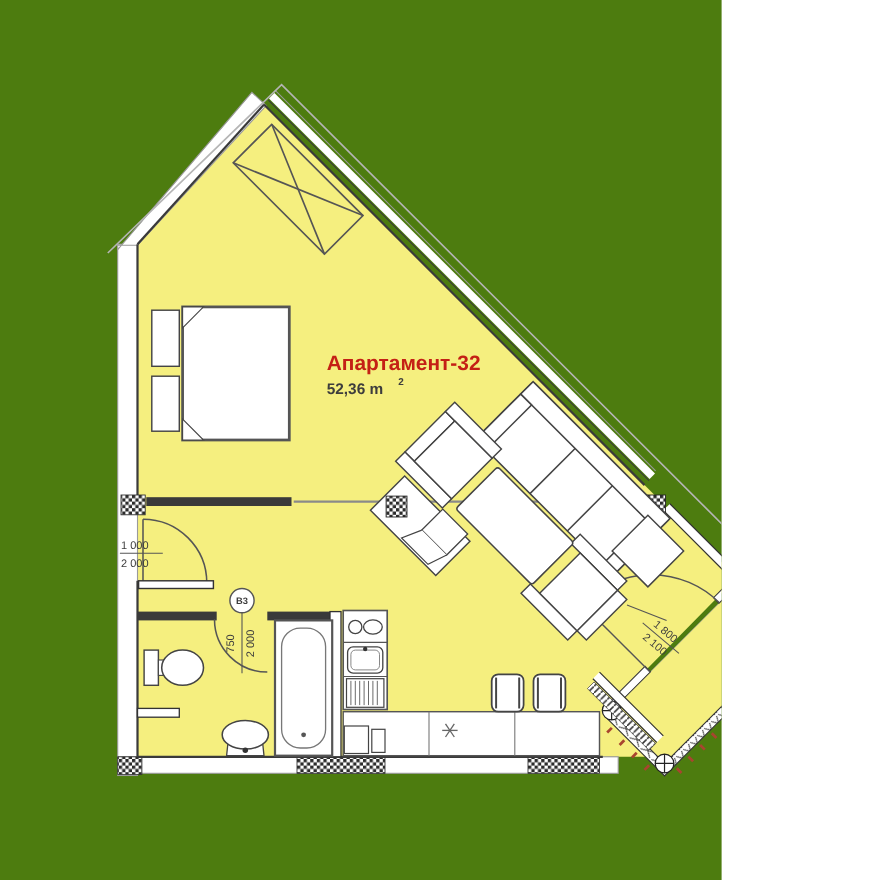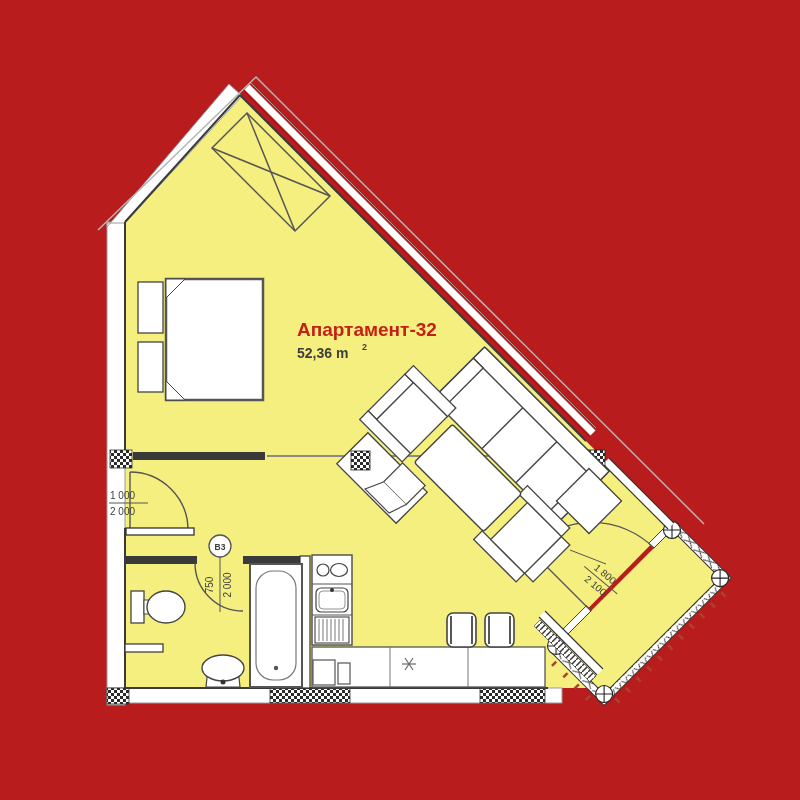--- a/index.html
+++ b/index.html
@@ -1,16 +1,16 @@
 <!DOCTYPE html>
 <html><head>
 <meta charset="utf-8">
 <style>
   html,body{margin:0;padding:0;background:#fff;}
-  .page{width:800px;height:800px;background:#b91c1c;position:relative;overflow:hidden;}
+  .page{width:656px;height:800px;background:#4d7c0f;position:relative;overflow:hidden;}
   svg{display:block;}
   text{font-family:"Liberation Sans","DejaVu Sans",sans-serif;}
   .title-text{font-size:19px;font-weight:bold;}
   .area-text{font-size:14px;font-weight:bold;}
   .area-sup{font-size:9px;font-weight:bold;}
   .dim-text{font-size:10px;fill:#3d3d3d;}
   .tag-text{font-size:8.5px;fill:#3d3d3d;font-weight:bold;}
 </style>
 </head>
 <body>

